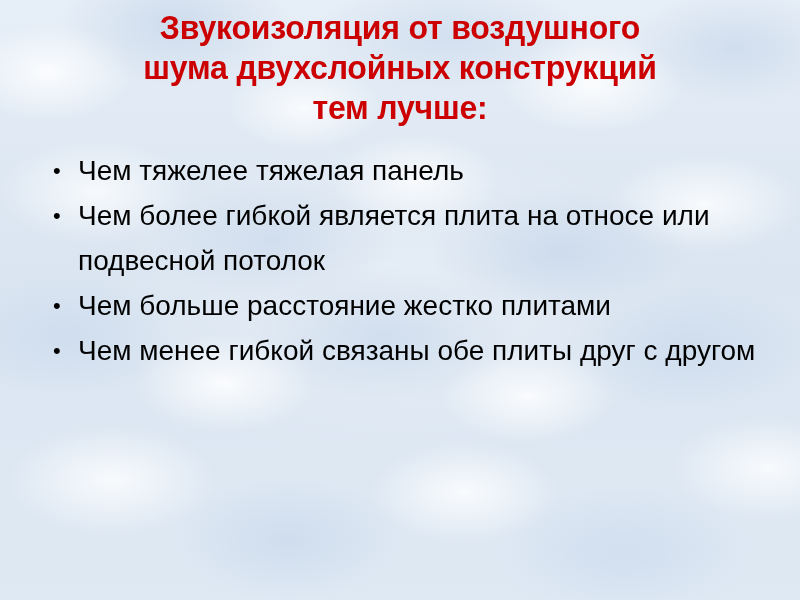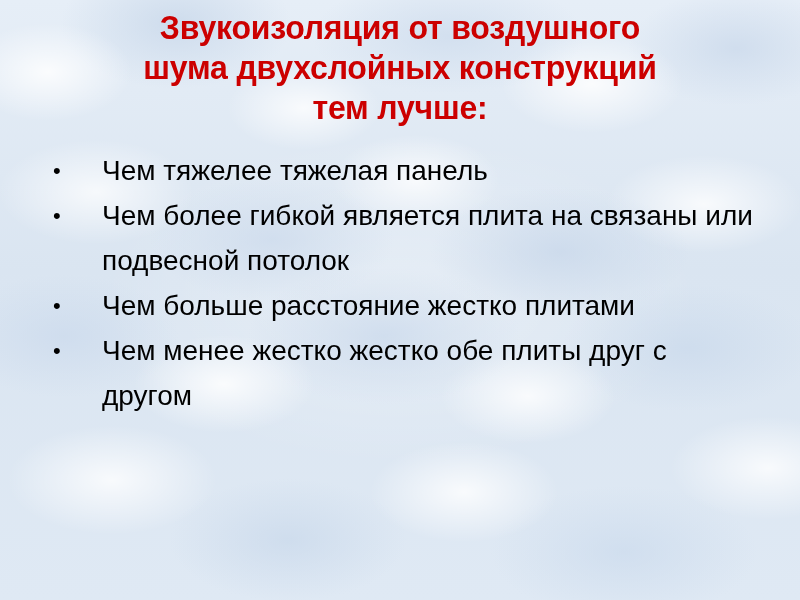--- a/index.html
+++ b/index.html
@@ -102,21 +102,20 @@
   }
   .bullet-marker {
     position: absolute;
     left: 3px;
     top: 0;
     line-height: 45px;
     font-size: 22px;
   }
   .bullet-text {
     display: block;
-    margin-left: 24px;
   }
 </style>
 </head>
 <body>
 
 <div id="slide">
 
   <div id="slide-bg"></div>
 
   <div id="slide-content">
@@ -127,26 +126,26 @@
       <span class="title-line">тем лучше:</span>
     </div>
 
     <ul id="bullet-list">
       <li class="bullet-item">
         <span class="bullet-marker">•</span>
         <span class="bullet-text">Чем тяжелее тяжелая панель</span>
       </li>
       <li class="bullet-item">
         <span class="bullet-marker">•</span>
-        <span class="bullet-text">Чем более гибкой является плита на связаны или подвесной потолок</span>
+        <span class="bullet-text">Чем более гибкой является плита на относе или подвесной потолок</span>
       </li>
       <li class="bullet-item">
         <span class="bullet-marker">•</span>
         <span class="bullet-text">Чем больше расстояние жестко плитами</span>
       </li>
       <li class="bullet-item">
         <span class="bullet-marker">•</span>
-        <span class="bullet-text">Чем менее жестко жестко обе плиты друг с другом</span>
+        <span class="bullet-text">Чем менее гибкой связаны обе плиты друг с другом</span>
       </li>
     </ul>
 
   </div>
 </div>
 
 </body></html>

